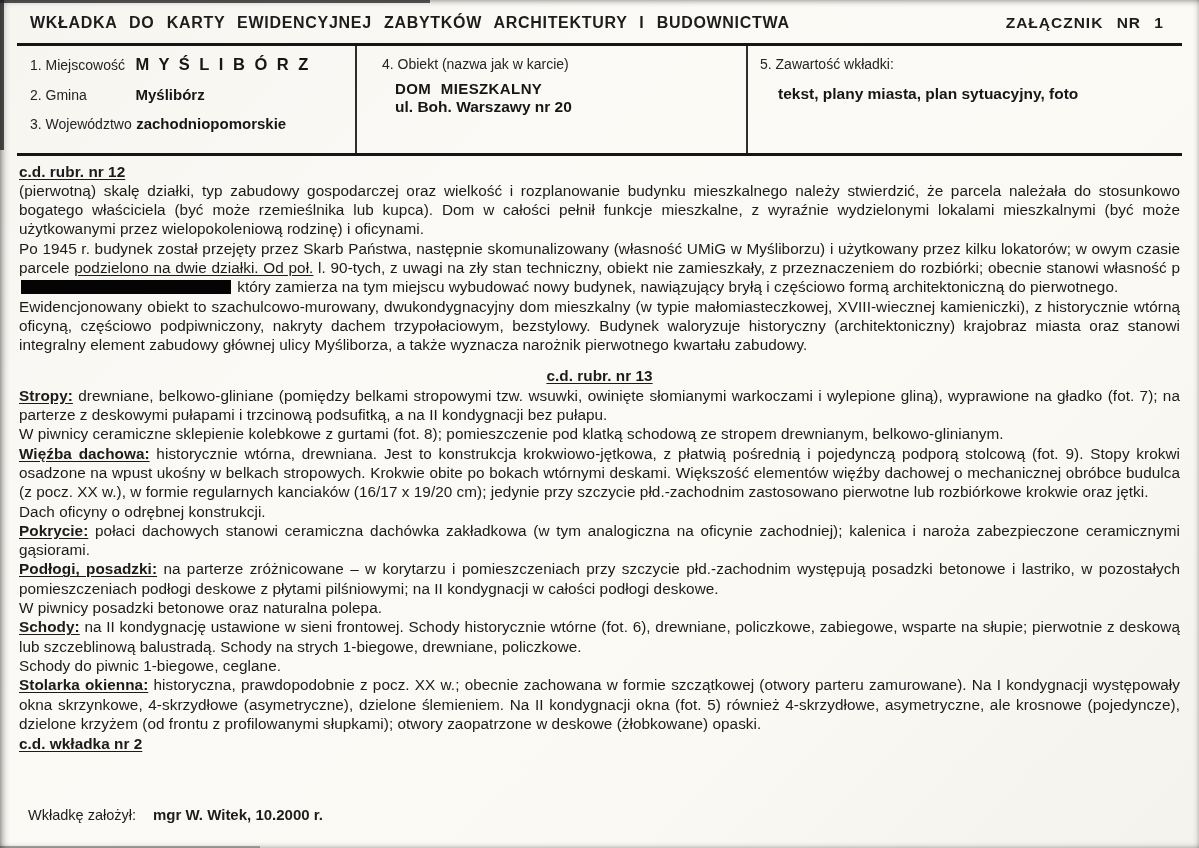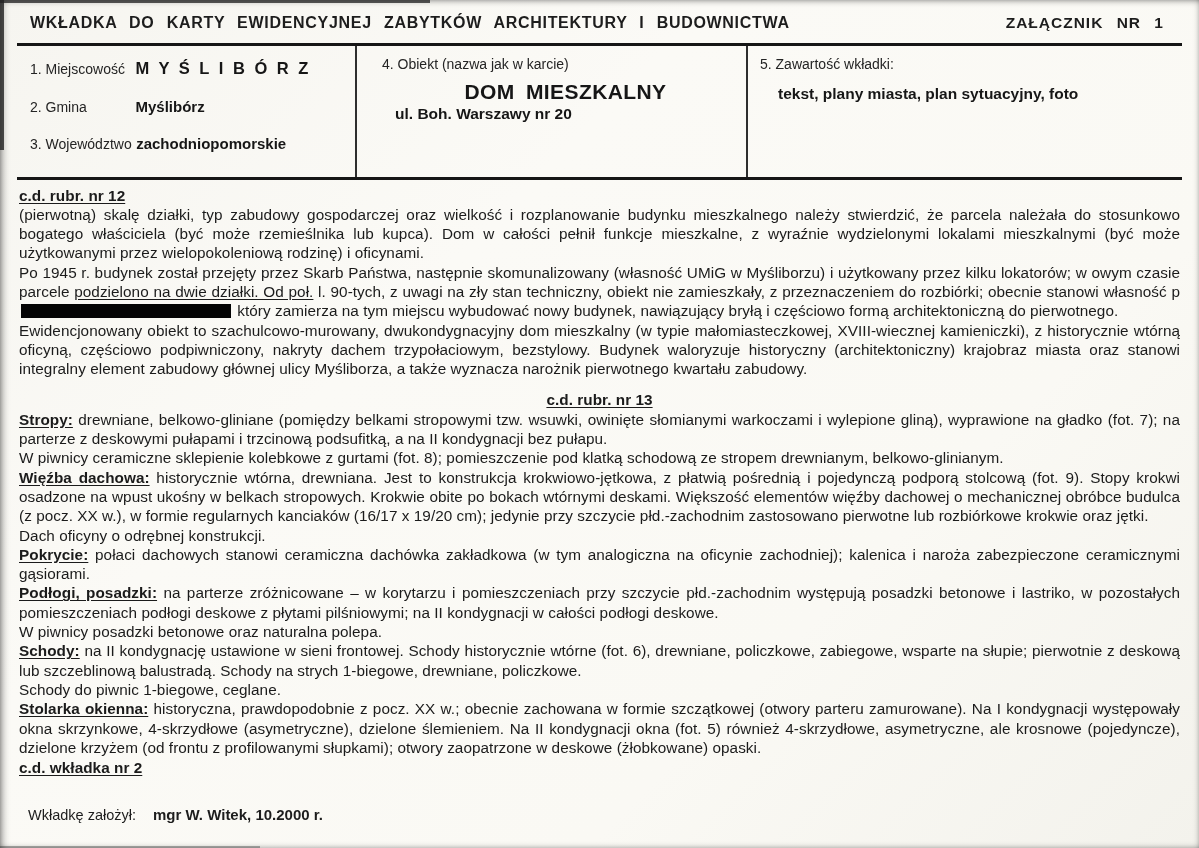--- a/index.html
+++ b/index.html
@@ -46,24 +46,24 @@
     border-top: 3px solid #161616;
     border-bottom: 3px solid #161616;
     min-height: 102px;
   }
   .col { padding: 10px 10px 8px 13px; }
   .col-location { width: 340px; border-right: 2px solid #2e2e2e; }
   .col-object   { width: 391px; border-right: 2px solid #2e2e2e; padding-left: 25px; }
   .col-contents { flex: 1; padding-left: 12px; }
   .lab { font-size: 14px; color: #242424; }
   .val { font-weight: bold; font-size: 15px; color: #161616; }
-  .col-location .row { margin-bottom: 11.5px; line-height: 25px; }
+  .col-location .row { margin-bottom: 11.5px; line-height: 17px; }
   .col-location .lab { display: inline-block; min-width: 101px; }
   .town { font-size: 16.5px; letter-spacing: 2.5px; }
-  .obj-name { font-size: 21px; letter-spacing: .4px; word-spacing: 5px; margin: 8px 0 1px 13px; text-align: center; }
+  .obj-name { font-size: 15px; letter-spacing: .4px; word-spacing: 5px; margin: 8px 0 1px 13px; }
   .obj-addr { font-size: 15.5px; margin-left: 13px; }
   .contents-val { margin: 13px 0 0 18px; font-size: 15.5px; }
 
   
   .body-text {
     margin: 6px 2px 0 2px;
     font-size: 15.3px;
     line-height: 19.3px;
     letter-spacing: .05px;
     color: #1b1b1b;

